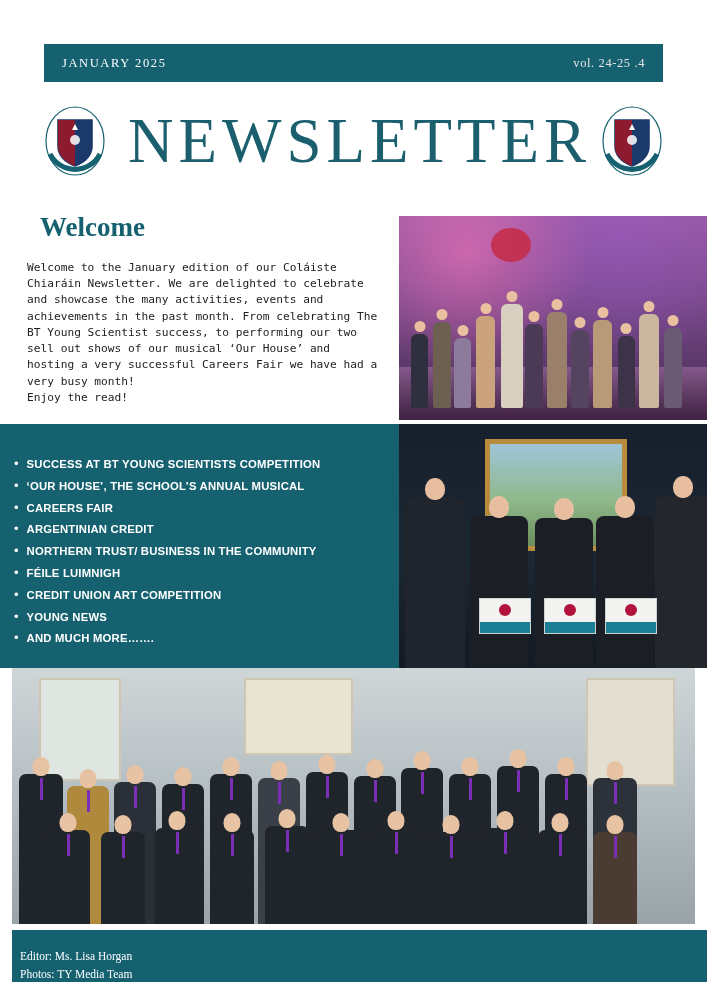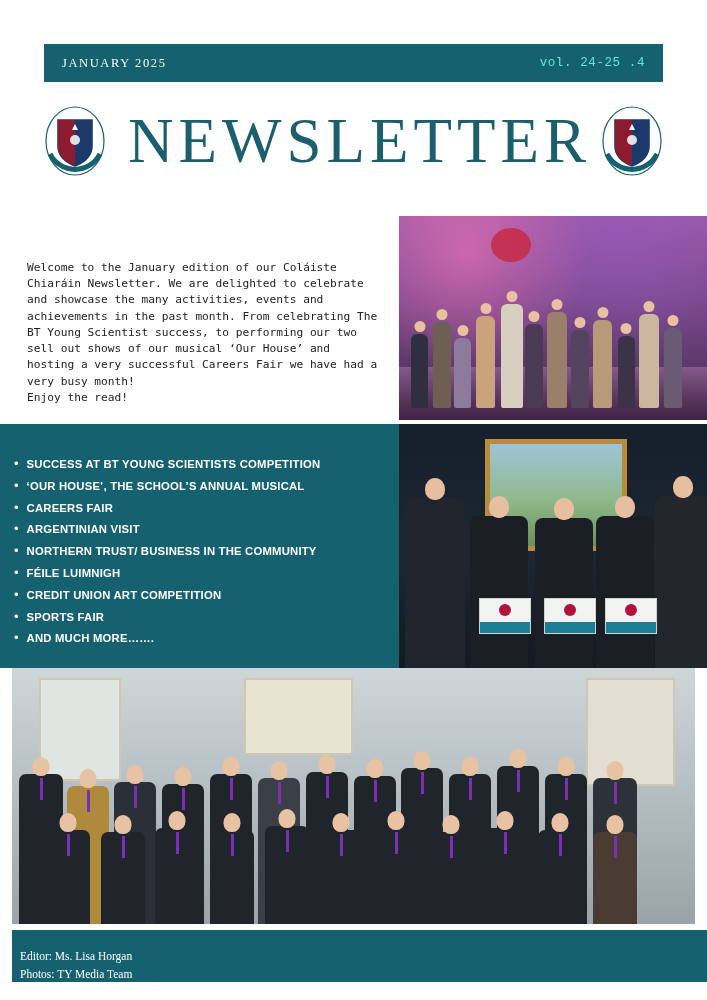--- a/index.html
+++ b/index.html
@@ -27,22 +27,22 @@
     justify-content: space-between;
     padding: 0 18px;
   }
   .topbar .date {
     color: #ffffff;
     font-family: "Liberation Serif", serif;
     font-size: 12.5px;
     letter-spacing: 1.6px;
   }
   .topbar .vol {
-    color: #5eead4;
-    font-family: Liberation Mono, monospace;
+    color: #e5e5e5;
+    font-family: Liberation Serif, serif;
     font-size: 12.5px;
     letter-spacing: 0.6px;
   }
 
   
   .masthead {
     position: absolute;
     left: 0; top: 96px;
     width: 707px; height: 90px;
     display: flex;
@@ -288,20 +288,21 @@
         <path d="M14 16 h17 v46 c-5 -2 -17 -8 -17 -20 z" fill="#8c1b2f"></path>
         <path d="M31 16 h17 v26 c0 12 -12 18 -17 20 z" fill="#1b3a6b"></path>
         <path d="M31 20 l3 6 h-6 z" fill="#ffffff"></path>
         <circle cx="31" cy="36" r="5" fill="#ffffff" opacity="0.85"></circle>
         <path d="M6 50 a28 28 0 0 0 50 0" fill="none" stroke="#156170" stroke-width="5"></path>
       </svg>
     </span>
   </div>
 
 
+  <div class="welcome-title">Welcome</div>
   <div class="welcome-body">Welcome to the January edition of our Coláiste Chiaráin Newsletter. We are delighted to celebrate and showcase the many activities, events and achievements in the past month. From celebrating The BT Young Scientist success, to performing our two sell out shows of our musical ‘Our House’ and hosting a very successful Careers Fair we have had a very busy month!
 Enjoy the read!</div>
 
   <div class="photo-musical">
     <div class="stage-bg"></div>
     <div class="stage-floor"></div>
     <div class="figwrap">
       <div class="person" style="left:4%;  width:17px; height:74px; background:#2f2f3f;">
           <i class="head"></i>
         </div>
@@ -351,37 +352,37 @@
       <li>
         <span class="bullet">•</span>
         <span class="txt">‘OUR HOUSE’, THE SCHOOL’S ANNUAL  MUSICAL</span>
       </li>
       <li>
         <span class="bullet">•</span>
         <span class="txt">CAREERS FAIR</span>
       </li>
       <li>
         <span class="bullet">•</span>
-        <span class="txt">ARGENTINIAN VISIT</span>
+        <span class="txt">ARGENTINIAN CREDIT</span>
       </li>
       <li>
         <span class="bullet">•</span>
         <span class="txt">NORTHERN TRUST/ BUSINESS IN THE COMMUNITY</span>
       </li>
       <li>
         <span class="bullet">•</span>
         <span class="txt">FÉILE LUIMNIGH</span>
       </li>
       <li>
         <span class="bullet">•</span>
         <span class="txt">CREDIT UNION ART COMPETITION</span>
       </li>
       <li>
         <span class="bullet">•</span>
-        <span class="txt">SPORTS FAIR</span>
+        <span class="txt">YOUNG NEWS</span>
       </li>
       <li>
         <span class="bullet">•</span>
         <span class="txt">AND MUCH MORE…….</span>
       </li>
     </ul>
   </div>
 
   <div class="photo-awards">
     <div class="awards-bg"></div>

